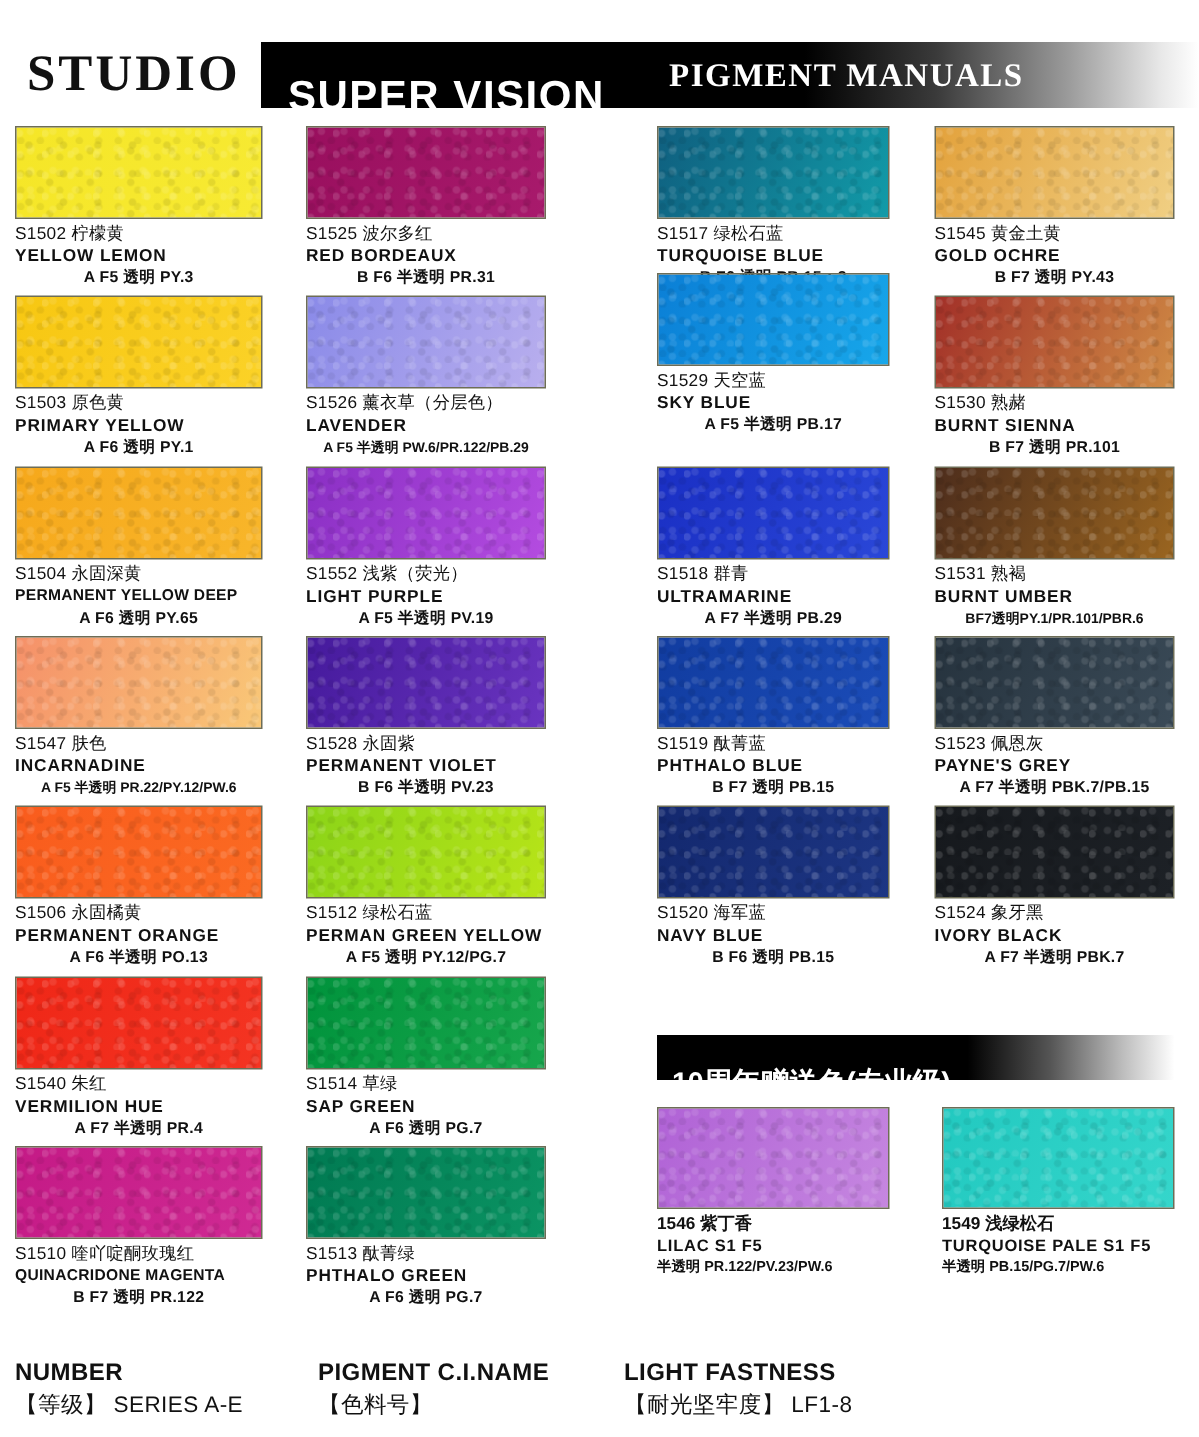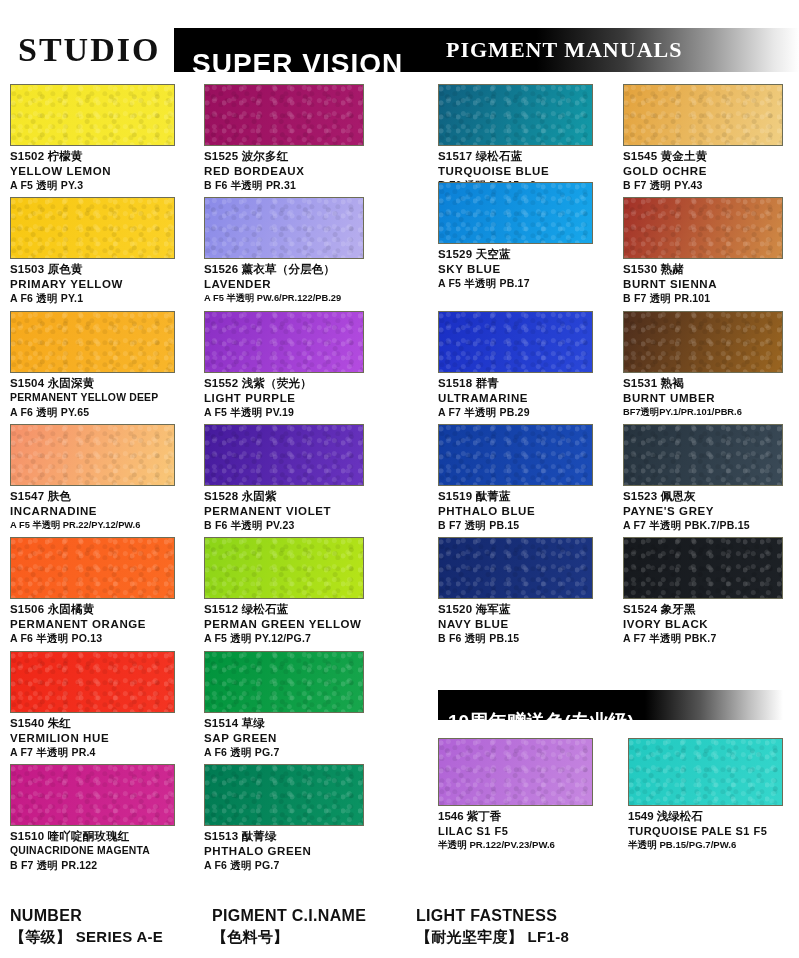--- a/index.html
+++ b/index.html
@@ -59,23 +59,23 @@
       radial-gradient(circle at 12% 28%, rgba(255,255,255,.45) 0 2px, transparent 3px),
       radial-gradient(circle at 36% 62%, rgba(0,0,0,.28) 0 2px, transparent 3px),
       radial-gradient(circle at 62% 20%, rgba(255,255,255,.35) 0 2px, transparent 3px),
       radial-gradient(circle at 82% 74%, rgba(0,0,0,.25) 0 2px, transparent 3px),
       radial-gradient(circle at 52% 88%, rgba(255,255,255,.30) 0 2px, transparent 3px),
       radial-gradient(circle at 22% 80%, rgba(0,0,0,.20) 0 2px, transparent 3px);
     background-size:17px 14px,23px 19px,15px 13px,27px 21px,19px 16px,13px 11px;
   }
 
   .labels{padding-top:3px;}
-  .l1{font-size:11.5px;font-weight:bold;letter-spacing:.2px;line-height:14.5px;white-space:nowrap;}
+  .l1{font-size:11.5px;font-weight:normal;letter-spacing:.2px;line-height:14.5px;white-space:nowrap;}
   .l2{font-size:11.5px;font-weight:bold;letter-spacing:.6px;line-height:14.5px;white-space:nowrap;}
-  .l3{font-size:10.5px;font-weight:bold;letter-spacing:.2px;line-height:14.5px;white-space:nowrap;}
+  .l3{font-size:10.5px;font-weight:bold;letter-spacing:.2px;line-height:14.5px;white-space:nowrap;text-align:center;}
   .l3.tight{font-size:9.3px;letter-spacing:0px;}
   .l2.tight{font-size:10.4px;letter-spacing:.2px;}
 
   
   .anniv{position:absolute;left:438px;top:690px;width:345px;}
   .anniv-bar{
     position:absolute;left:0;top:0;width:345px;height:30px;
     background:linear-gradient(to right,#000 0%,#000 60%,#555 76%,#bdbdbd 90%,#ffffff 100%);
   }
   .anniv-bar-txt{
@@ -91,21 +91,21 @@
   .a-l2{font-size:11px;font-weight:bold;letter-spacing:.5px;line-height:14.5px;white-space:nowrap;}
   .a-l3{font-size:9.6px;font-weight:bold;line-height:14.5px;white-space:nowrap;}
 
   
   .footer{position:absolute;left:0;top:905px;width:799px;height:50px;}
   .f-col{position:absolute;top:0;}
   .f-0{left:10px;}
   .f-1{left:212px;}
   .f-2{left:416px;}
   .f-top{font-size:16px;font-weight:bold;letter-spacing:.3px;line-height:21px;white-space:nowrap;}
-  .f-bot{font-size:15px;font-weight:bold;letter-spacing:.3px;line-height:21px;white-space:nowrap;}
+  .f-bot{font-size:15px;font-weight:normal;letter-spacing:.3px;line-height:21px;white-space:nowrap;}
 </style>
 </head>
 <body>
 
 <div class="header">
   <div class="brand">STUDIO</div>
   <div class="banner">
     <div class="banner-main">SUPER VISION</div>
     <div class="banner-sub">PIGMENT  MANUALS</div>
   </div>

